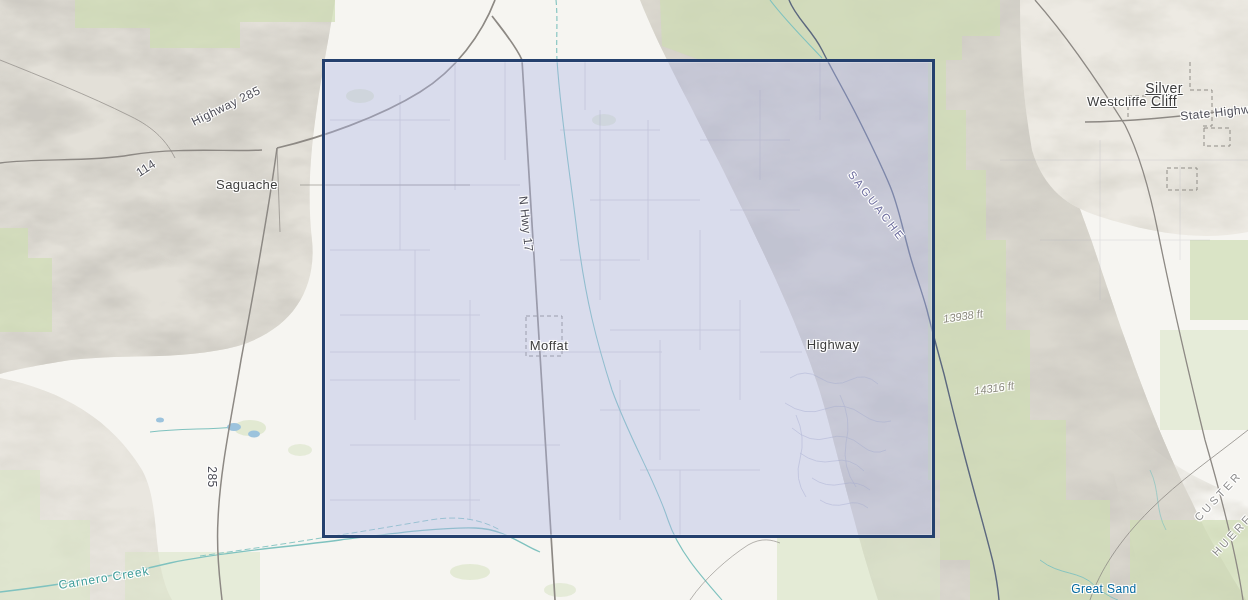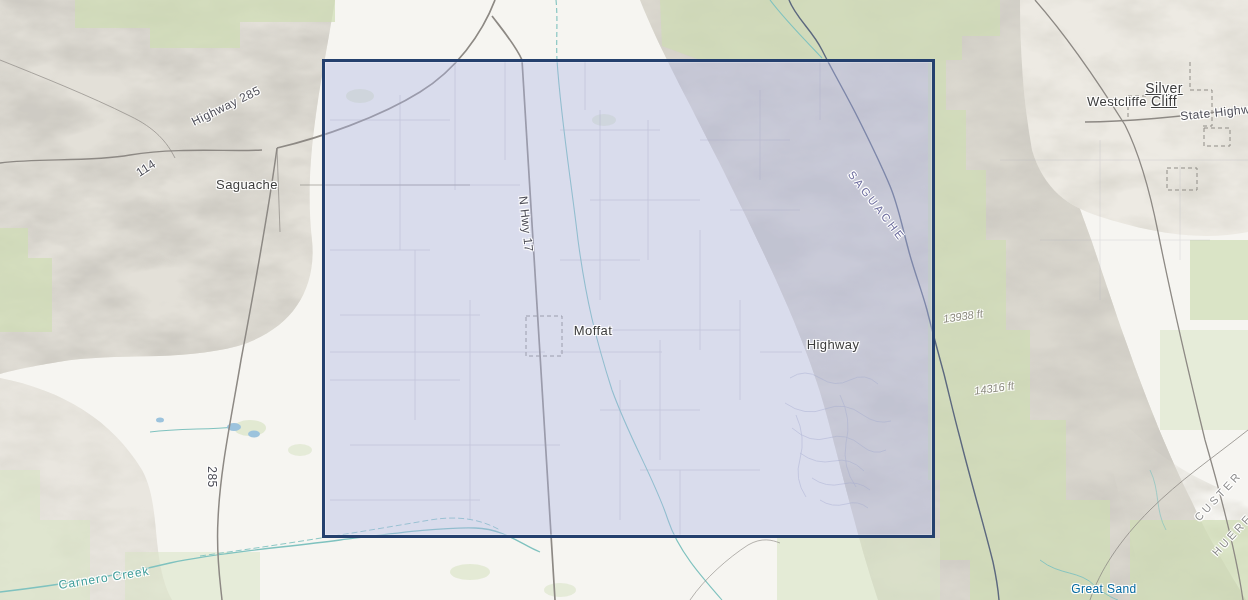--- a/index.html
+++ b/index.html
@@ -175,21 +175,21 @@
     </g>
   </svg>
 
   <div class="sel-rect"></div>
 
   <div>
     <div class="lbl road" style="left:226px;top:106px;transform:translate(-50%,-50%) rotate(-26deg);">Highway 285</div>
     <div class="lbl road" style="left:146px;top:168px;transform:translate(-50%,-50%) rotate(-33deg);">114</div>
     <div class="lbl town" style="left:247px;top:184px;">Saguache</div>
     <div class="lbl road" style="left:526px;top:224px;transform:translate(-50%,-50%) rotate(84deg);">N Hwy 17</div>
-    <div class="lbl town" style="left:549px;top:330px;margin-left:44px;">Moffat</div>
+    <div class="lbl town" style="left:549px;top:345px;">Moffat</div>
     <div class="lbl road" style="left:212px;top:477px;transform:translate(-50%,-50%) rotate(90deg);">285</div>
     <div class="lbl town" style="left:833px;top:344px;">Highway</div>
     <div class="lbl county-blue" style="left:877px;top:206px;transform:translate(-50%,-50%) rotate(52deg);">SAGUACHE</div>
     <div class="lbl elev" style="left:963px;top:316px;transform:translate(-50%,-50%) rotate(-8deg);">13938 ft</div>
     <div class="lbl elev" style="left:994px;top:388px;transform:translate(-50%,-50%) rotate(-8deg);">14316 ft</div>
     <div class="lbl town" style="left:1117px;top:101px;">Westcliffe</div>
     <div class="lbl town2" style="left:1164px;top:95px;">
       <div>Silver</div>
       <div>Cliff</div>
     </div>

